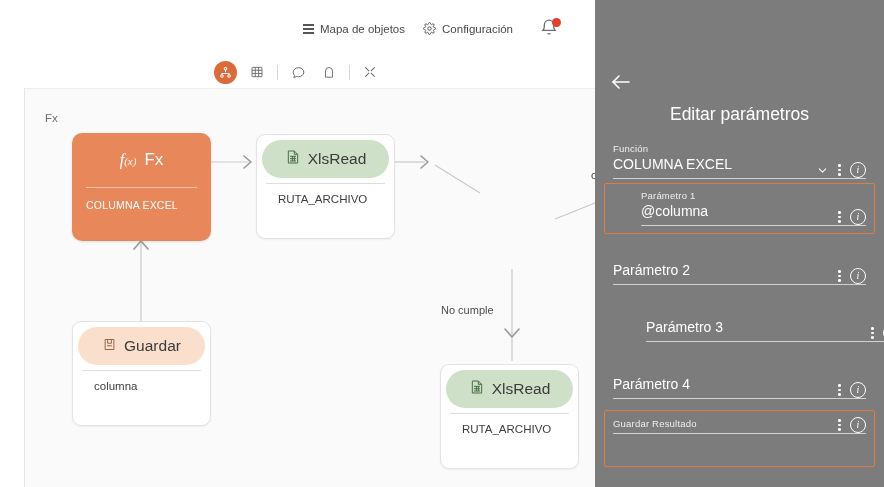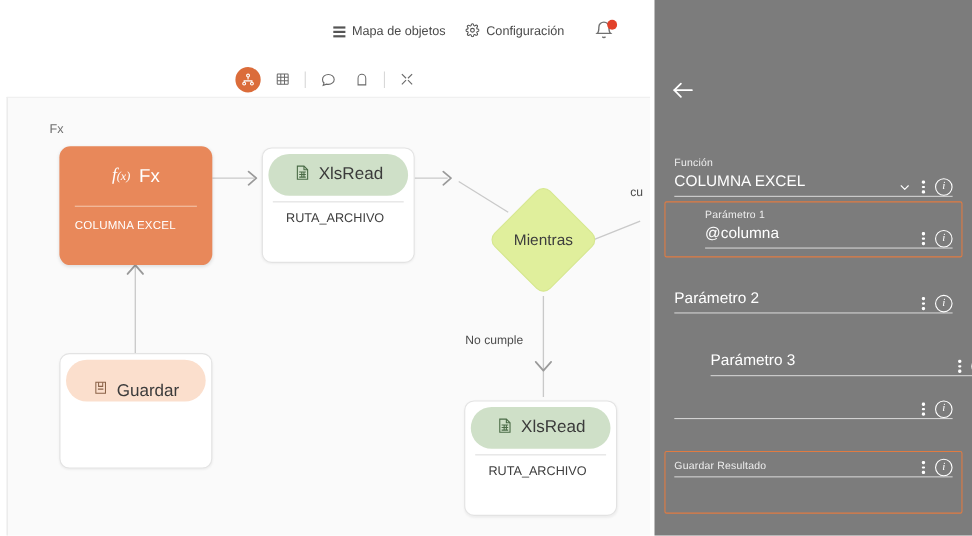--- a/index.html
+++ b/index.html
@@ -45,21 +45,21 @@
     display: flex; align-items: center; justify-content: center; gap: 9px;
   }
   .tool { width: 22px; height: 22px; display: flex; align-items: center; justify-content: center; cursor: pointer; color: #6a6a6a; }
   .tool.active {
     background: #db6c3a; border-radius: 50%;
     width: 23px; height: 23px; color: #ffffff;
   }
   .tool-sep { width: 1px; height: 15px; background: #d8d8d8; }
 
   .canvas {
-    position: absolute; left: 6px; top: 88px;
+    position: absolute; left: 24px; top: 88px;
     width: 585px; height: 399px;
     background: #fafafa;
     border-left: 1px solid #e6e6e6;
     border-top: 1px solid #efefef;
     overflow: hidden;
   }
   .canvas-label {
     position: absolute; left: 45px; top: 112px;
     font-size: 11.5px; color: #6f6f6f;
   }
@@ -99,21 +99,21 @@
   #node-fx .fx-rule { height: 1px; background: #f3c3a8; margin: 0 14px; }
   #node-fx .fx-body { color: #ffffff; font-size: 10.5px; padding: 11px 14px 0 14px; letter-spacing: .2px; }
 
   
   #node-xls1 { left: 241px; top: 133px; width: 139px; height: 105px; }
   #node-xls2 { left: 425px; top: 363px; width: 139px; height: 105px; }
   .xls-head { background: #cfe0c8; }
 
   
   #node-guardar { left: 57px; top: 320px; width: 139px; height: 105px; }
-  .guardar-head { background: #fbdfcd; align-items: flex-end; }
+  .guardar-head { background: #fbdfcd; }
 
   
   #node-mientras {
     left: 447px; top: 167px; width: 100px; height: 100px;
   }
   #node-mientras .dia {
     width: 72px; height: 72px;
     background: #e0ef9c; border: 1px solid #d6e790; border-radius: 9px;
     transform: rotate(45deg);
     position: absolute; left: 14px; top: 14px;
@@ -288,26 +288,23 @@
         <div class="card-head guardar-head">
           <span>
             <svg width="15" height="15" viewBox="0 0 24 24" fill="none" stroke="#8a6247" stroke-width="1.5">
               <path d="M5 4h14v16H5z"></path>
                 <path d="M9 4v6h6V4"></path>
                 <path d="M8 14h8"></path>
             </svg>
           </span>
           <span>Guardar</span>
         </div>
-      </div>
-
-      <div class="node" id="node-mientras" style="left:437px; top:79px;">
-        <div class="dia"></div>
-        <div class="dia-label">Mientras</div>
-      </div>
+        <div class="card-body">columna</div>
+      </div>
+
 
       <div class="edge-label" style="left:566px; top:80px;">cu</div>
       <div class="edge-label" style="left:416px; top:215px;">No cumple</div>
 
       <div class="node card" id="node-xls2" style="left:415px; top:275px;">
         <div class="card-head xls-head">
           <span>
             <svg width="16" height="16" viewBox="0 0 24 24" fill="none" stroke="#4a6b46" stroke-width="1.5">
               <path d="M5 3h9l5 5v13H5z"></path>
                 <path d="M14 3v5h5"></path>
@@ -326,20 +323,21 @@
 
   <div class="panel">
 
     <div class="panel-back">
       <svg width="24" height="20" viewBox="0 0 24 20" fill="none" stroke="#ffffff" stroke-width="1.6" stroke-linecap="round" stroke-linejoin="round">
         <path d="M20 10H4"></path>
           <path d="M10 4L4 10l6 6"></path>
       </svg>
     </div>
 
+    <div class="panel-title">Editar parámetros</div>
 
     <div class="field" style="top:143px;">
       <div class="field-inner">
         <div class="field-label">Función</div>
         <div class="field-value">COLUMNA EXCEL</div>
         <div class="field-icons">
           <span class="chev-ic">
             <svg width="13" height="13" viewBox="0 0 24 24" fill="none" stroke="#ffffff" stroke-width="1.9" stroke-linecap="round" stroke-linejoin="round">
                 <path d="M6 9l6 6 6-6"></path>
               </svg>
@@ -397,20 +395,21 @@
               <i></i>
             </span>
           <span class="info-ic">i</span>
         </div>
         <div class="field-rule"></div>
       </div>
     </div>
 
     <div class="field" style="top:376px;">
       <div class="field-inner">
+        <div class="field-value">Parámetro 4</div>
         <div class="field-icons">
           <span class="kebab">
               <i></i>
               <i></i>
               <i></i>
             </span>
           <span class="info-ic">i</span>
         </div>
         <div class="field-rule"></div>
       </div>

